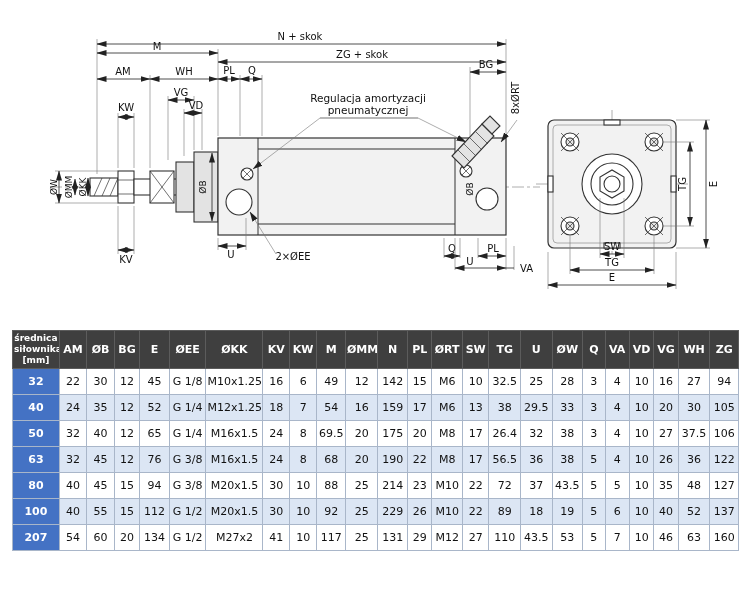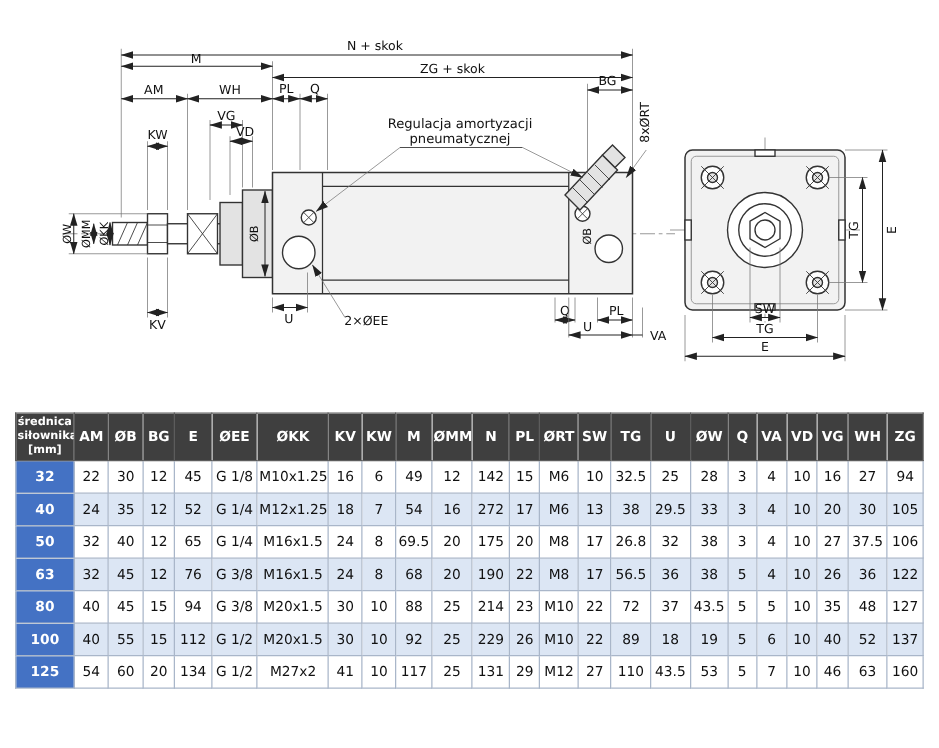--- a/index.html
+++ b/index.html
@@ -356,21 +356,21 @@
             <td>24</td>
             <td>35</td>
             <td>12</td>
             <td>52</td>
             <td>G 1/4</td>
             <td>M12x1.25</td>
             <td>18</td>
             <td>7</td>
             <td>54</td>
             <td>16</td>
-            <td>272</td>
+            <td>159</td>
             <td>17</td>
             <td>M6</td>
             <td>13</td>
             <td>38</td>
             <td>29.5</td>
             <td>33</td>
             <td>3</td>
             <td>4</td>
             <td>10</td>
             <td>20</td>
@@ -386,21 +386,21 @@
             <td>G 1/4</td>
             <td>M16x1.5</td>
             <td>24</td>
             <td>8</td>
             <td>69.5</td>
             <td>20</td>
             <td>175</td>
             <td>20</td>
             <td>M8</td>
             <td>17</td>
-            <td>26.8</td>
+            <td>26.4</td>
             <td>32</td>
             <td>38</td>
             <td>3</td>
             <td>4</td>
             <td>10</td>
             <td>27</td>
             <td>37.5</td>
             <td>106</td>
           </tr>
           <tr class="alt">
@@ -475,21 +475,21 @@
             <td>18</td>
             <td>19</td>
             <td>5</td>
             <td>6</td>
             <td>10</td>
             <td>40</td>
             <td>52</td>
             <td>137</td>
           </tr>
           <tr>
-            <td class="size-cell">125</td>
+            <td class="size-cell">207</td>
             <td>54</td>
             <td>60</td>
             <td>20</td>
             <td>134</td>
             <td>G 1/2</td>
             <td>M27x2</td>
             <td>41</td>
             <td>10</td>
             <td>117</td>
             <td>25</td>

